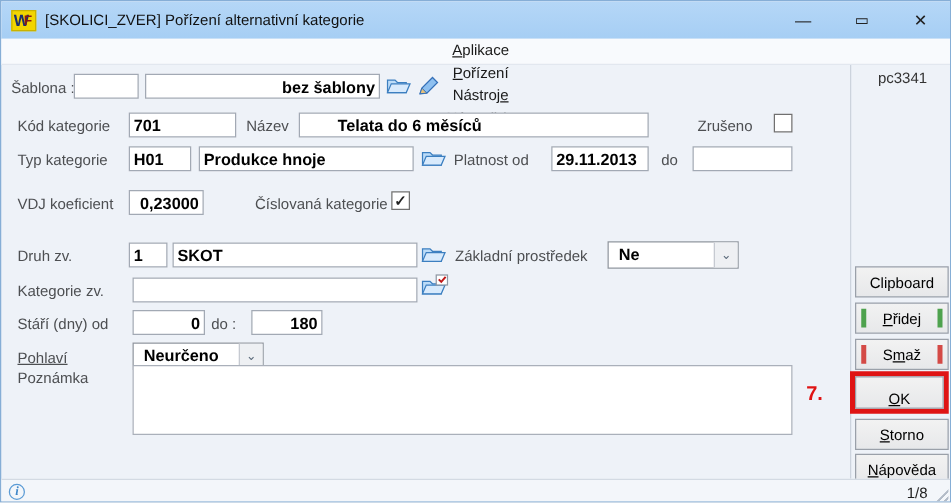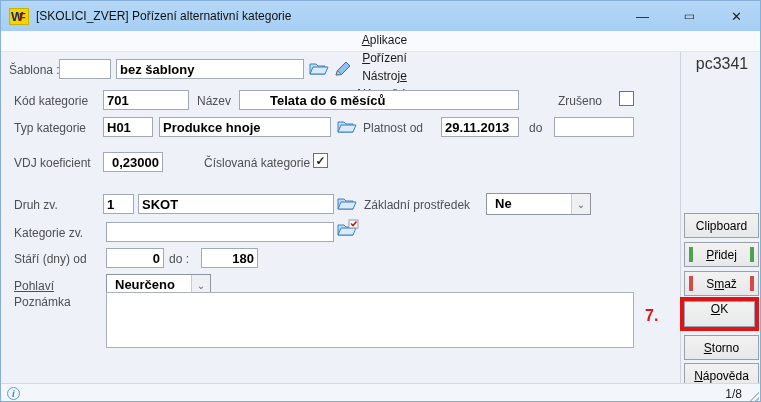--- a/index.html
+++ b/index.html
@@ -54,37 +54,37 @@
   .combo-val { flex:1; font-size:13px; font-weight:600; color:#000; padding:2px 0 0 8px; }
   .combo-btn {
     width:19px; background:#eef0f3; border-left:1px solid #c6cad1; color:#5a6a7a;
     display:flex; align-items:center; justify-content:center; font-size:10px;
   }
   .icon-btn { position:absolute; width:20px; height:17px; }
   .icon-btn svg { display:block; }
   
   .v-divider { position:absolute; left:679px; top:51px; width:1px; height:331px; background:#ccd3dd; }
   .computer-name { position:absolute; left:690px; top:54px; width:62px; text-align:center;
-    font-size:16px; color:#333; }
+    font-size:12px; color:#333; }
   .side-btn {
     position:absolute; left:683px; width:75px; height:25px;
     background:linear-gradient(#f2f2f2,#e7e8ea); border:1px solid #9aa0a9;
     font-family:"Liberation Sans", sans-serif; font-size:12px; color:#000;
     display:flex; align-items:center; justify-content:center; cursor:default; position:absolute;
   }
   .side-btn .bar { position:absolute; top:4px; bottom:4px; width:4px; }
   .side-btn .bar.l { left:4px; } .side-btn .bar.r { right:4px; }
   .bar.green { background:#4ea24e; } .bar.red { background:#d44a46; }
   .annotation-box {
     position:absolute; left:679px; top:296px; width:79px; height:34px;
     border:4px solid #df1414; background:transparent; display:flex;
   }
   .annotation-box .side-btn-inner {
     flex:1; background:linear-gradient(#f2f2f2,#e7e8ea); border:1px solid #9aa0a9;
-    font-size:12px; color:#000; display:flex; align-items:flex-start; justify-content:center;
+    font-size:12px; color:#000; display:flex; align-items:flex-end; justify-content:center;
   }
   .step-label { position:absolute; left:644px; top:306px; font-size:16px; font-weight:bold; color:#df1414; }
   
   .statusbar {
     position:absolute; left:0; top:382px; width:100%; height:20px; background:#f3f6fa;
     border-top:1px solid #d3dae3;
   }
   .info-icon {
     position:absolute; left:6px; top:3px; width:13px; height:13px; border-radius:50%;
     border:1px solid #5b9bd5; color:#3f87c9; font-size:10px; font-style:italic; font-weight:bold;
@@ -123,21 +123,21 @@
 
   <div class="menubar">
     <span class="menu-item"><span></span><span class="accel">A</span><span>plikace</span></span>
     <span class="menu-item"><span></span><span class="accel">P</span><span>ořízení</span></span>
     <span class="menu-item"><span>Nástroj</span><span class="accel">e</span><span></span></span>
     <span class="menu-item"><span></span><span class="accel">N</span><span>ápověda</span></span>
   </div>
 
   <span class="lbl" style="left:8px; top:62px;">Šablona :</span>
   <input class="txt" style="left: 58px; top: 58px; width: 52px;" value="">
-  <input class="txt" style="left: 115px; top: 58px; width: 188px;" value="bez šablony">
+  <input class="txt" style="left: 115px; top: 58px; width: 188px; text-align: right;" value="bez šablony">
   <div class="icon-btn" style="left:308px; top:59px;">
     <svg width="20" height="17" viewBox="0 0 20 17">
       <path d="M1 4 L7 4 L9 6 L16 6 L16 14 L1 14 Z" fill="#bcdcf8" stroke="#3c7fc0" stroke-width="1"></path>
       <path d="M4 7 L19 7 L16 14 L1 14 Z" fill="#d8eafc" stroke="#3c7fc0" stroke-width="1"></path>
     </svg>
   </div>
   <div class="icon-btn" style="left:333px; top:59px;">
     <svg width="18" height="17" viewBox="0 0 18 17">
       <path d="M2 15 L3.5 10.5 L12 2 L16 6 L7.5 14.5 Z" fill="#8ec0f0" stroke="#3570b8" stroke-width="1"></path>
       <path d="M2 15 L3.5 10.5 L7.5 14.5 Z" fill="#e8c27a" stroke="#3570b8" stroke-width="0.8"></path>

